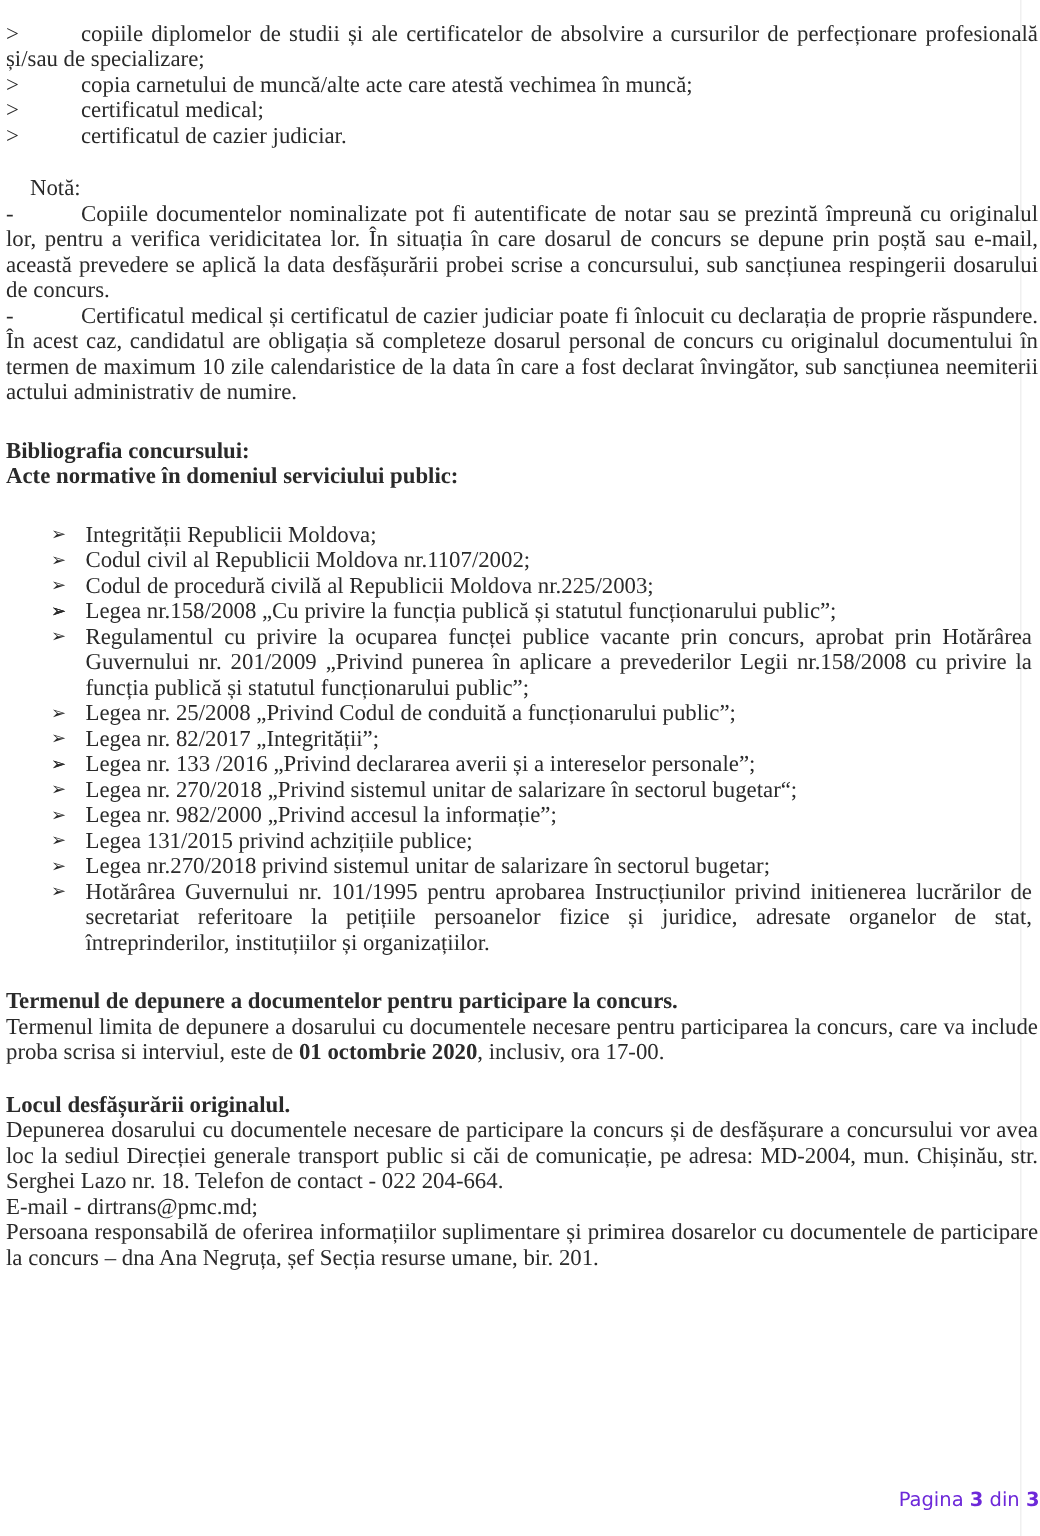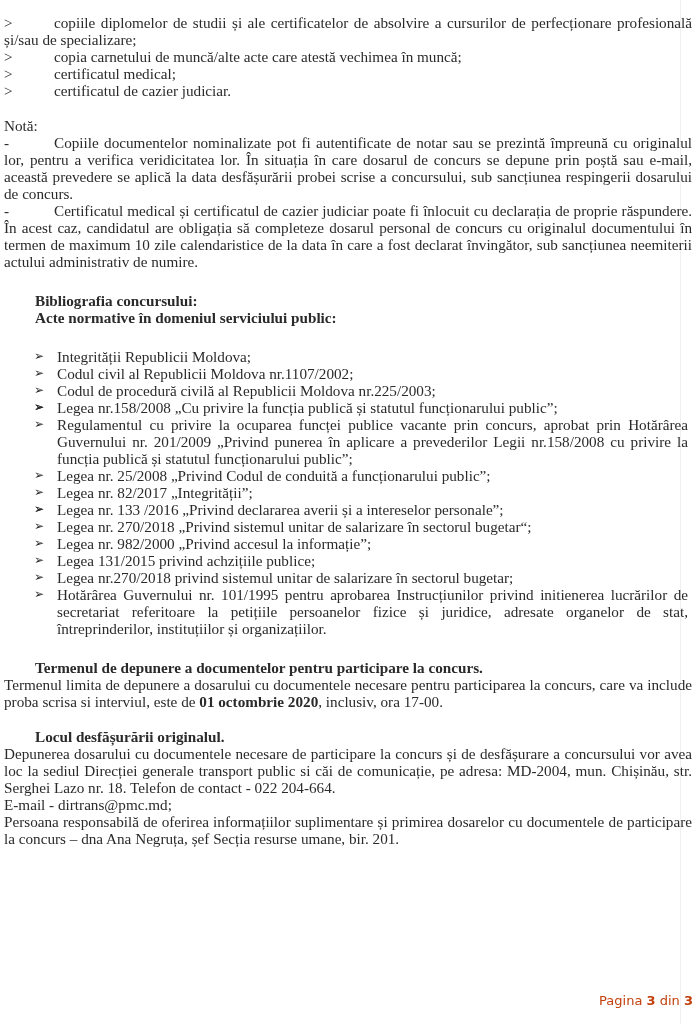--- a/index.html
+++ b/index.html
@@ -47,35 +47,34 @@
       left: 0;
       top: 0;
     }
     .gt-item.wrap {
       padding-left: 0;
       text-indent: 50px;
     }
     .gt-item.wrap .gt {
       text-indent: 0;
     }
-    .nota-label { margin-top: 18px; }
+    .nota-label { margin-top: 18px; margin-left: 16px; }
     .dash-para {
       position: relative;
       text-align: justify;
       text-indent: 50px;
     }
     .dash-para .dash {
       position: absolute;
       left: 0;
       top: 0;
       text-indent: 0;
     }
     .section-heading {
       font-weight: bold;
-      margin-left: 31px;
     }
     .bib-heading { margin-top: 22px; }
     .bib-list {
       margin-top: 22px;
       padding-left: 30px;
     }
     .bib-item {
       position: relative;
       padding-left: 23px;
       text-align: justify;
@@ -91,21 +90,21 @@
     .termen-block { margin-top: 22px; }
     .locul-block { margin-top: 18px; }
     .para { text-align: justify; }
     .bold { font-weight: bold; }
     .footer {
       position: absolute;
       right: 0;
       top: 992px;
       font-family: "DejaVu Sans", "Liberation Sans", sans-serif;
       font-size: 13px;
-      color: #c2410c;
+      color: #6d28d9;
     }
     .footer .num { font-weight: bold; }
   </style>
 </head>
 <body>
 
 <div class="page">
   <div class="edge-line"></div>
 
   <div class="content">

